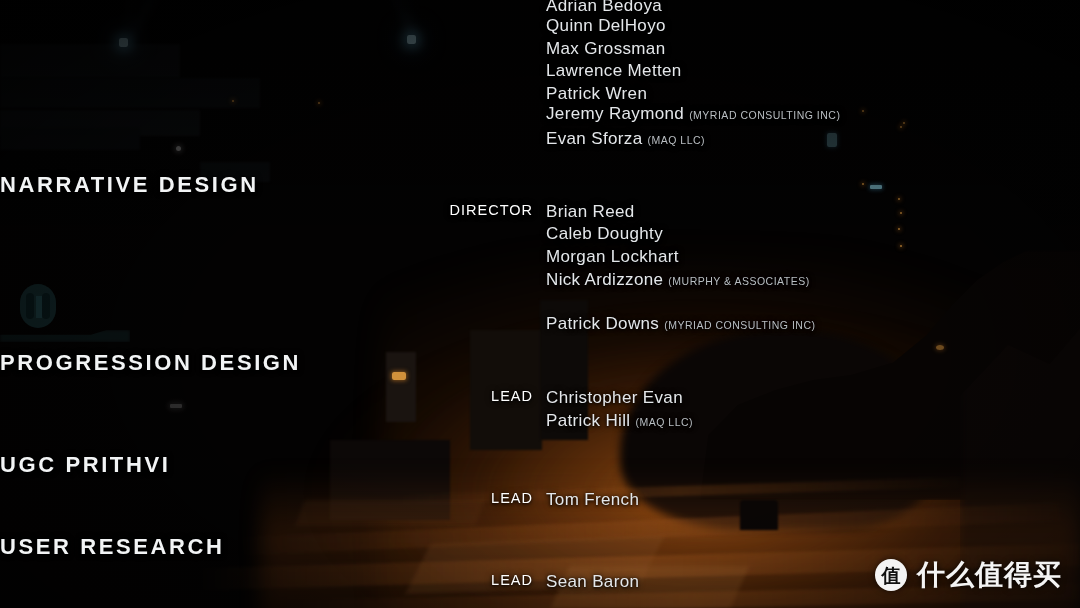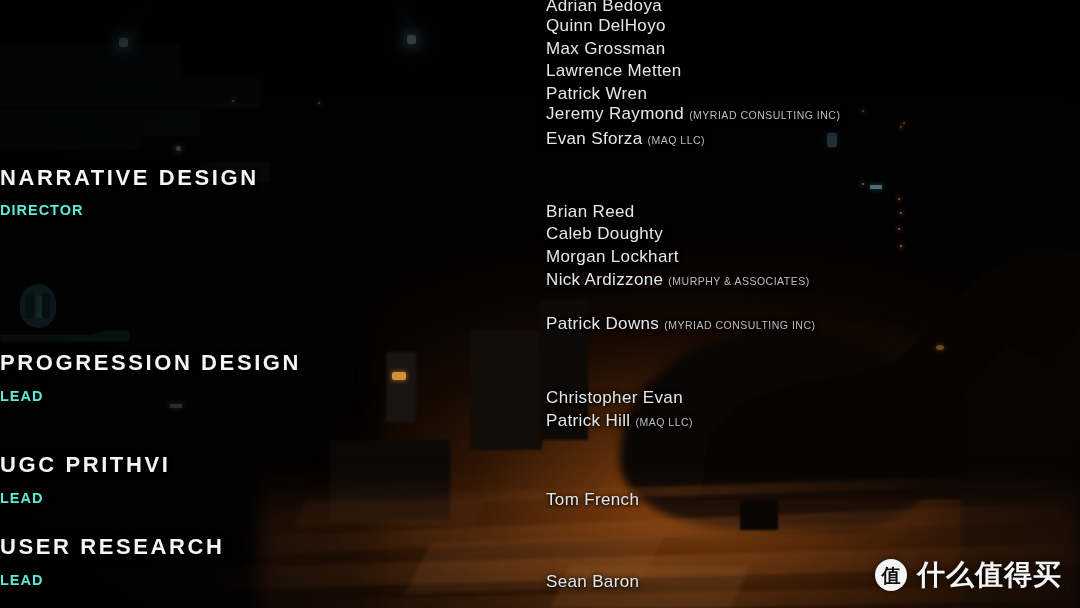--- a/index.html
+++ b/index.html
@@ -201,23 +201,23 @@
     font-size:22px;
     font-weight:700;
     letter-spacing:2.6px;
     color:#f2f4f5;
     padding-right:982px; 
   }
 
   
   .row { display:flex; }
   .role {
-    width:533px; text-align:left;
-    font-size:14.5px; font-weight:700; letter-spacing:1.0px;
-    color:#5eead4;
+    width:533px; text-align:right;
+    font-size:14.5px; font-weight:400; letter-spacing:1.0px;
+    color:#ffffff;
   }
   .name-col { margin-left:13px; display:flex; align-items:baseline; }
   .name {
     font-size:17px; font-weight:400; letter-spacing:0.35px;
     color:#e4e7ea;
   }
   .company {
     font-size:10.5px; letter-spacing:0.5px; margin-left:5px;
     color:#b9bec2;
   }
@@ -352,21 +352,21 @@
           <span class="company">(MYRIAD CONSULTING INC)</span>
         </div>
       </div>
       <div class="credit-line row" style="top: 129px;">
         <div class="role"></div>
         <div class="name-col">
           <span class="name">Evan Sforza</span>
           <span class="company">(MAQ LLC)</span>
         </div>
       </div>
-      <div class="credit-line heading" style="top: 165px;">NARRATIVE DESIGN</div>
+      <div class="credit-line heading" style="top: 172px;">NARRATIVE DESIGN</div>
       <div class="credit-line row" style="top: 202px;">
         <div class="role">DIRECTOR</div>
         <div class="name-col">
           <span class="name">Brian Reed</span>
         </div>
       </div>
       <div class="credit-line row" style="top: 224px;">
         <div class="role"></div>
         <div class="name-col">
           <span class="name">Caleb Doughty</span>

